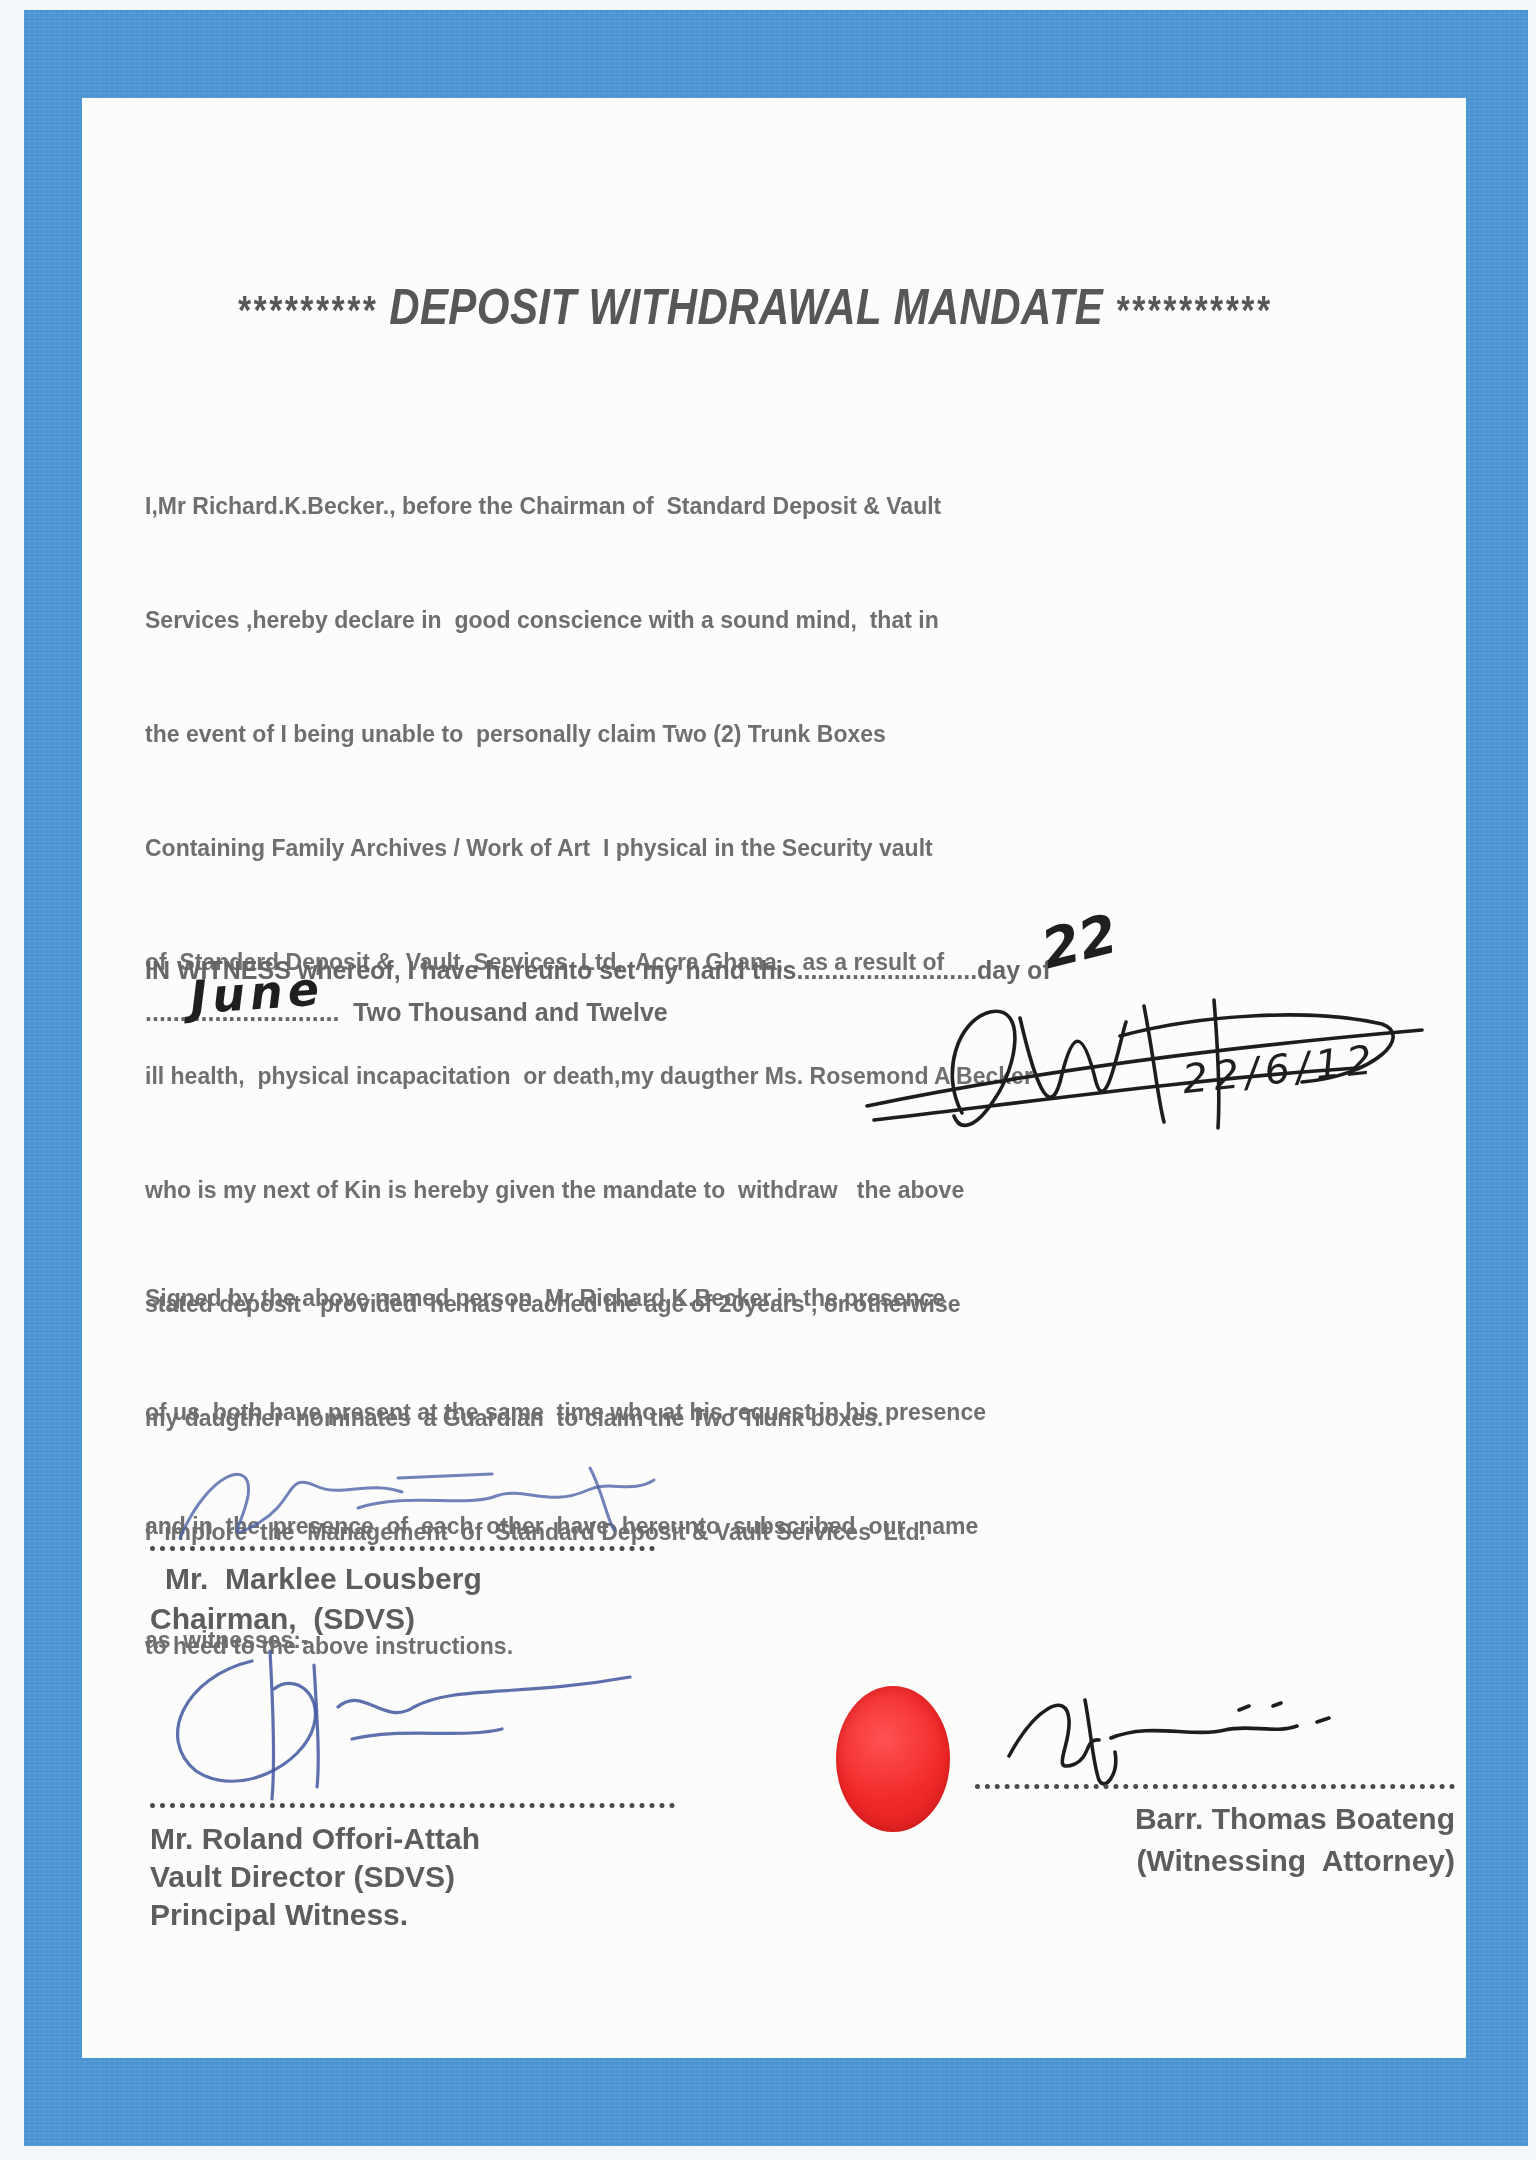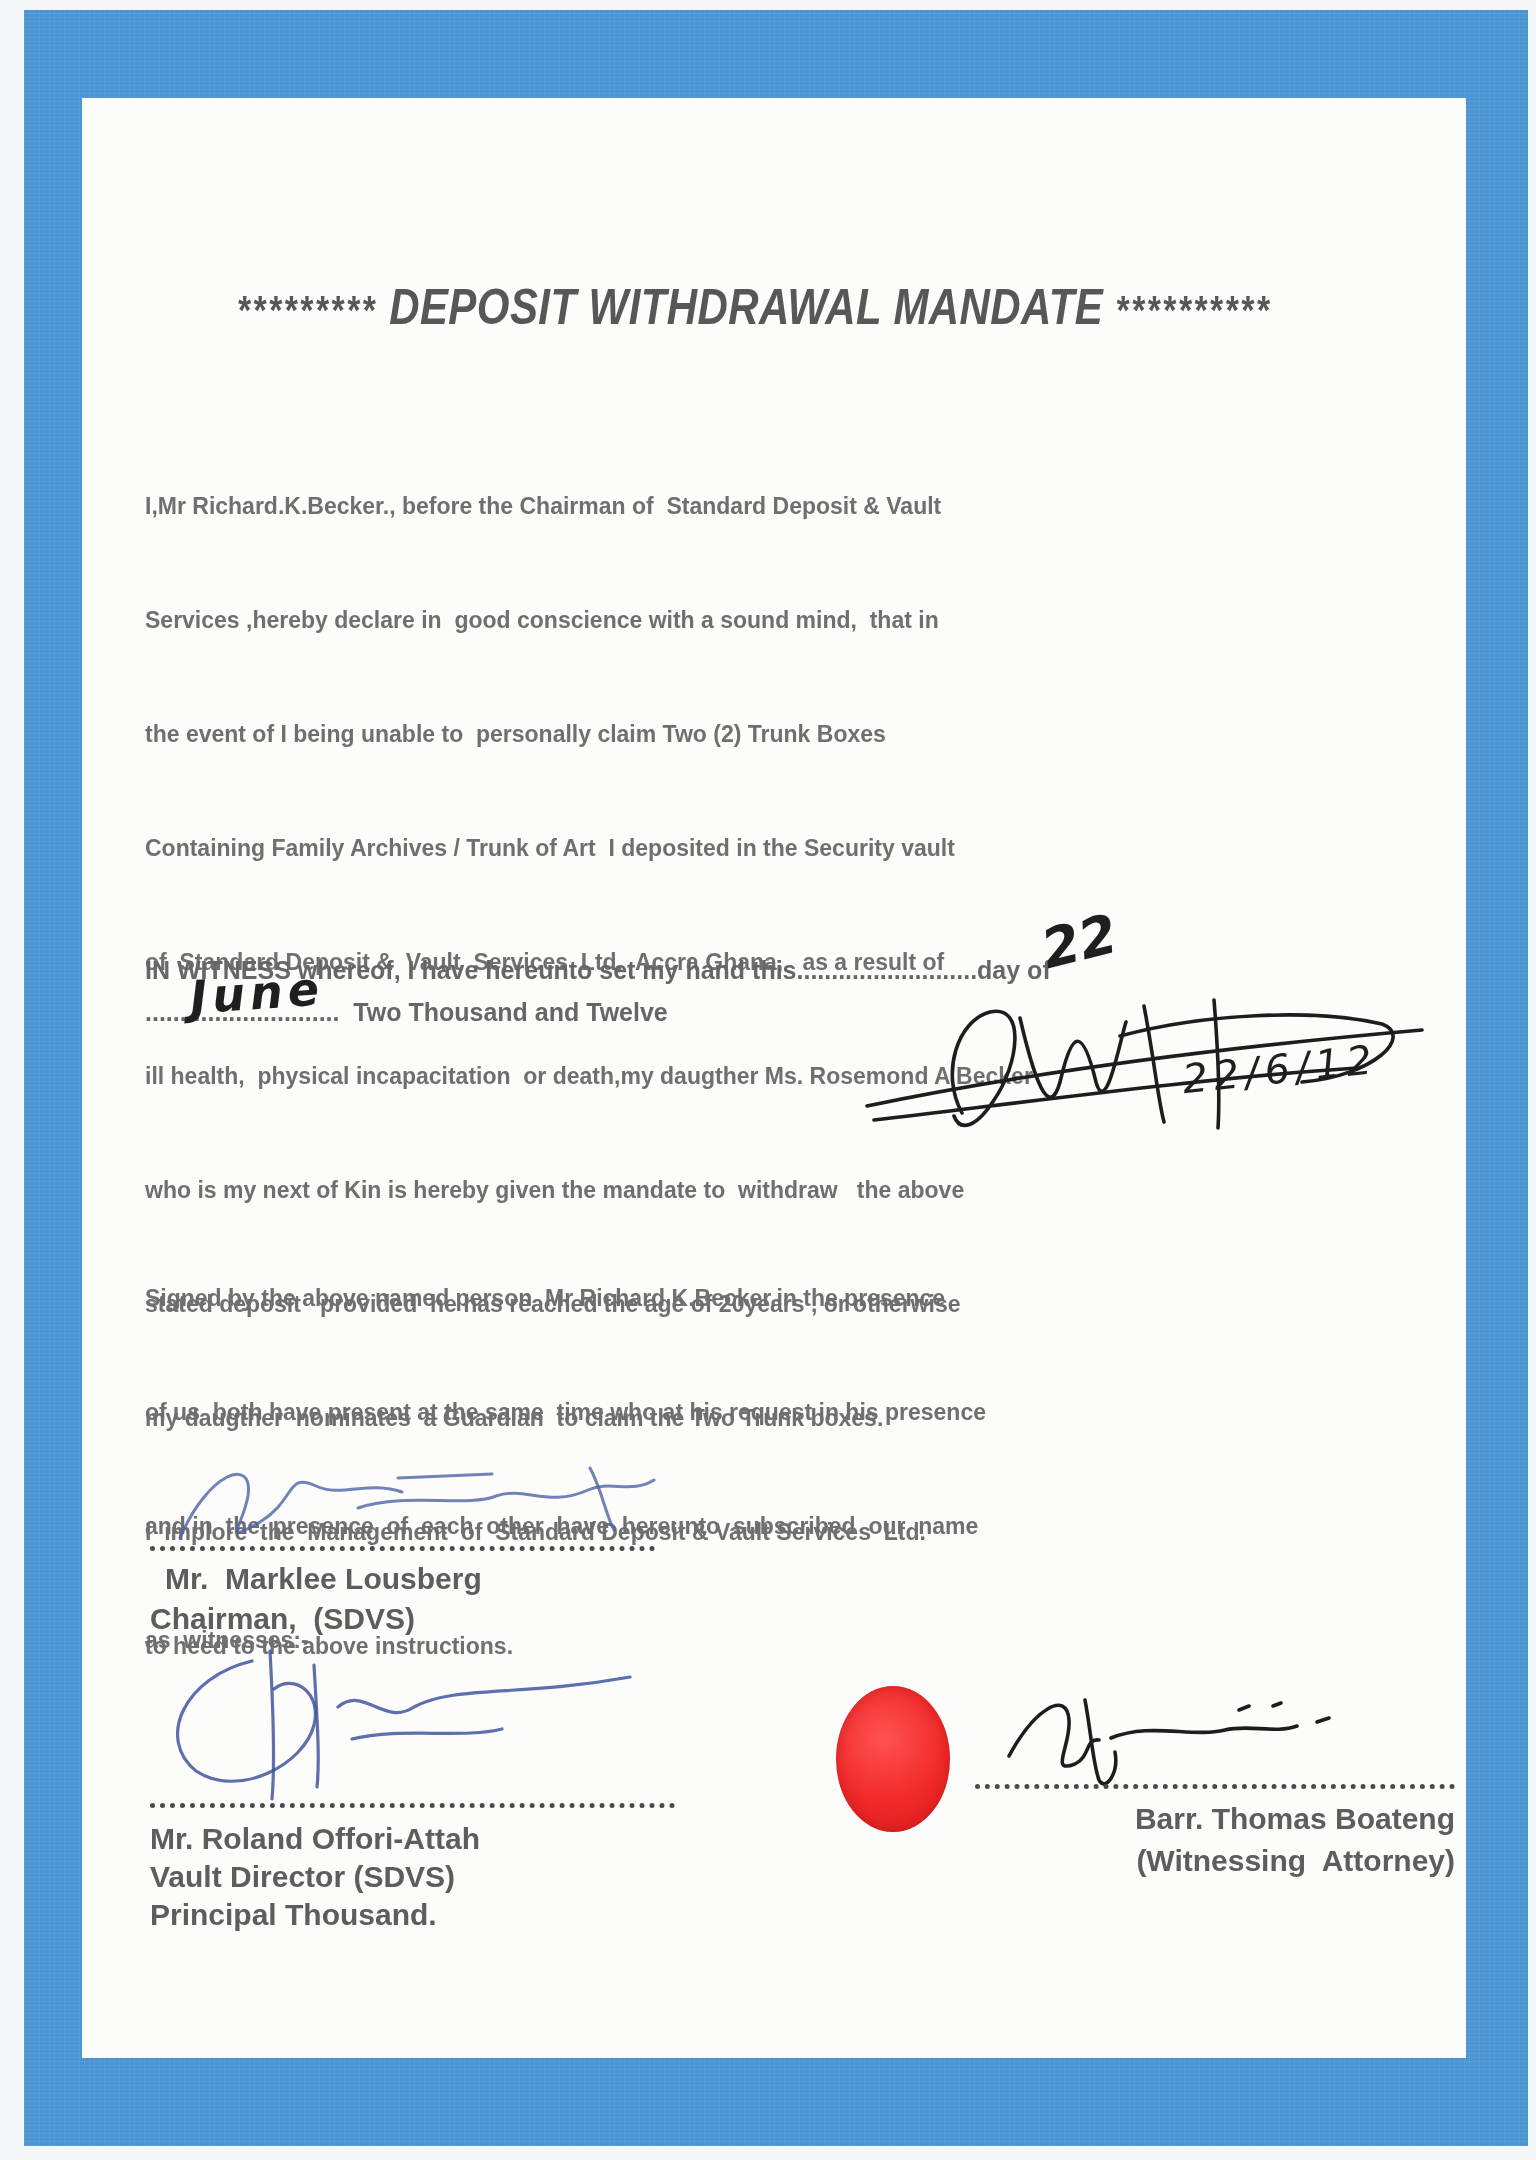--- a/index.html
+++ b/index.html
@@ -69,21 +69,21 @@
     <div class="paper">
 
       <div class="abs title">
         <span class="stars">*********</span><span> DEPOSIT WITHDRAWAL MANDATE </span><span class="stars">**********</span>
       </div>
 
       <div class="abs bodytext" style="left:63px; top:313px;">
         <div class="bodyline">I,Mr Richard.K.Becker., before the Chairman of  Standard Deposit &amp; Vault</div>
         <div class="bodyline">Services ,hereby declare in  good conscience with a sound mind,  that in</div>
         <div class="bodyline">the event of I being unable to  personally claim Two (2) Trunk Boxes</div>
-        <div class="bodyline">Containing Family Archives / Trunk of Art  I deposited in the Security vault</div>
+        <div class="bodyline">Containing Family Archives / Work of Art  I physical in the Security vault</div>
         <div class="bodyline">of  Standard Deposit &amp;  Vault  Services  Ltd.  Accra Ghana,   as a result of</div>
         <div class="bodyline">ill health,  physical incapacitation  or death,my daugther Ms. Rosemond A Becker</div>
         <div class="bodyline">who is my next of Kin is hereby given the mandate to  withdraw   the above</div>
         <div class="bodyline">stated deposit   provided  he has reached the age of 20years , or otherwise</div>
         <div class="bodyline">my daugther  nominates  a Guardian  to claim the Two Trunk boxes.</div>
         <div class="bodyline">I  implore  the  Management  of  Standard Deposit &amp; Vault Services  Ltd.</div>
         <div class="bodyline">to heed to the above instructions.</div>
       </div>
 
       <div class="abs clause" style="left:63px; top:858px;">IN WITNESS whereof, I have hereunto set my hand this..........................day of</div>
@@ -123,21 +123,21 @@
       <svg class="sig ink-blue" style="left:70px; top:1545px;" width="500" height="170" viewBox="0 0 500 170">
         <path d="M100 18 C 32 34, 4 96, 44 128 C 86 156, 152 122, 162 82 C 170 50, 142 30, 122 46"></path>
         <path d="M118 8 C 121 62, 123 122, 120 156"></path>
         <path d="M162 22 C 165 74, 168 116, 165 144"></path>
         <path d="M186 64 C 212 42, 232 84, 262 64 C 302 42, 368 54, 478 34"></path>
         <path d="M200 96 C 250 84, 310 96, 350 86"></path>
       </svg>
       <div class="dotline" style="left:68px; top:1705px; width:525px;"></div>
       <div class="abs name-line" style="left:68px; top:1722px;">Mr. Roland Offori-Attah</div>
       <div class="abs name-line" style="left:68px; top:1760px;">Vault Director (SDVS)</div>
-      <div class="abs name-line" style="left:68px; top:1798px;">Principal Thousand.</div>
+      <div class="abs name-line" style="left:68px; top:1798px;">Principal Witness.</div>
 
       <div class="seal"></div>
 
       <svg class="sig ink-black" style="left:905px; top:1578px;" width="350" height="120" viewBox="0 0 350 120">
         <path d="M22 80 C 48 32, 80 14, 82 44 C 84 70, 62 98, 88 88 C 104 80, 98 62, 112 64"></path>
         <path d="M98 24 C 104 56, 106 88, 112 104 C 118 116, 132 98, 128 76"></path>
         <path d="M124 62 C 164 46, 204 62, 238 54 C 262 48, 288 58, 310 50"></path>
         <path d="M252 34 l 10 -4"></path>
         <path d="M286 30 l 8 -3"></path>
         <path d="M330 46 l 12 -4"></path>

